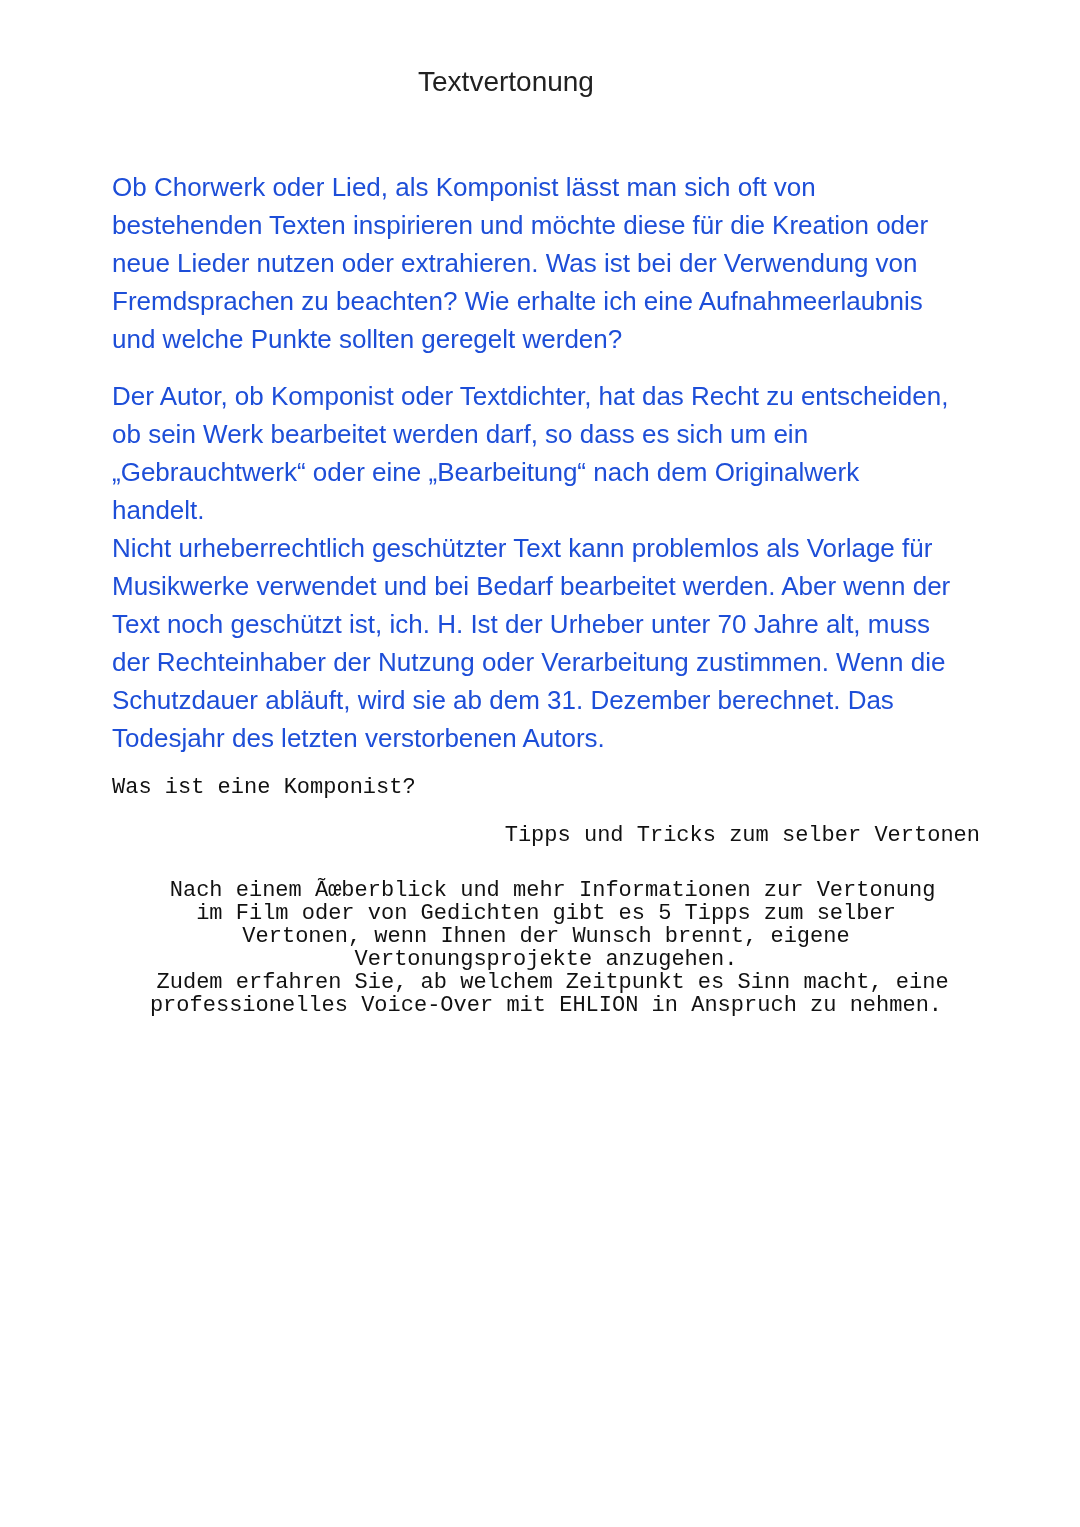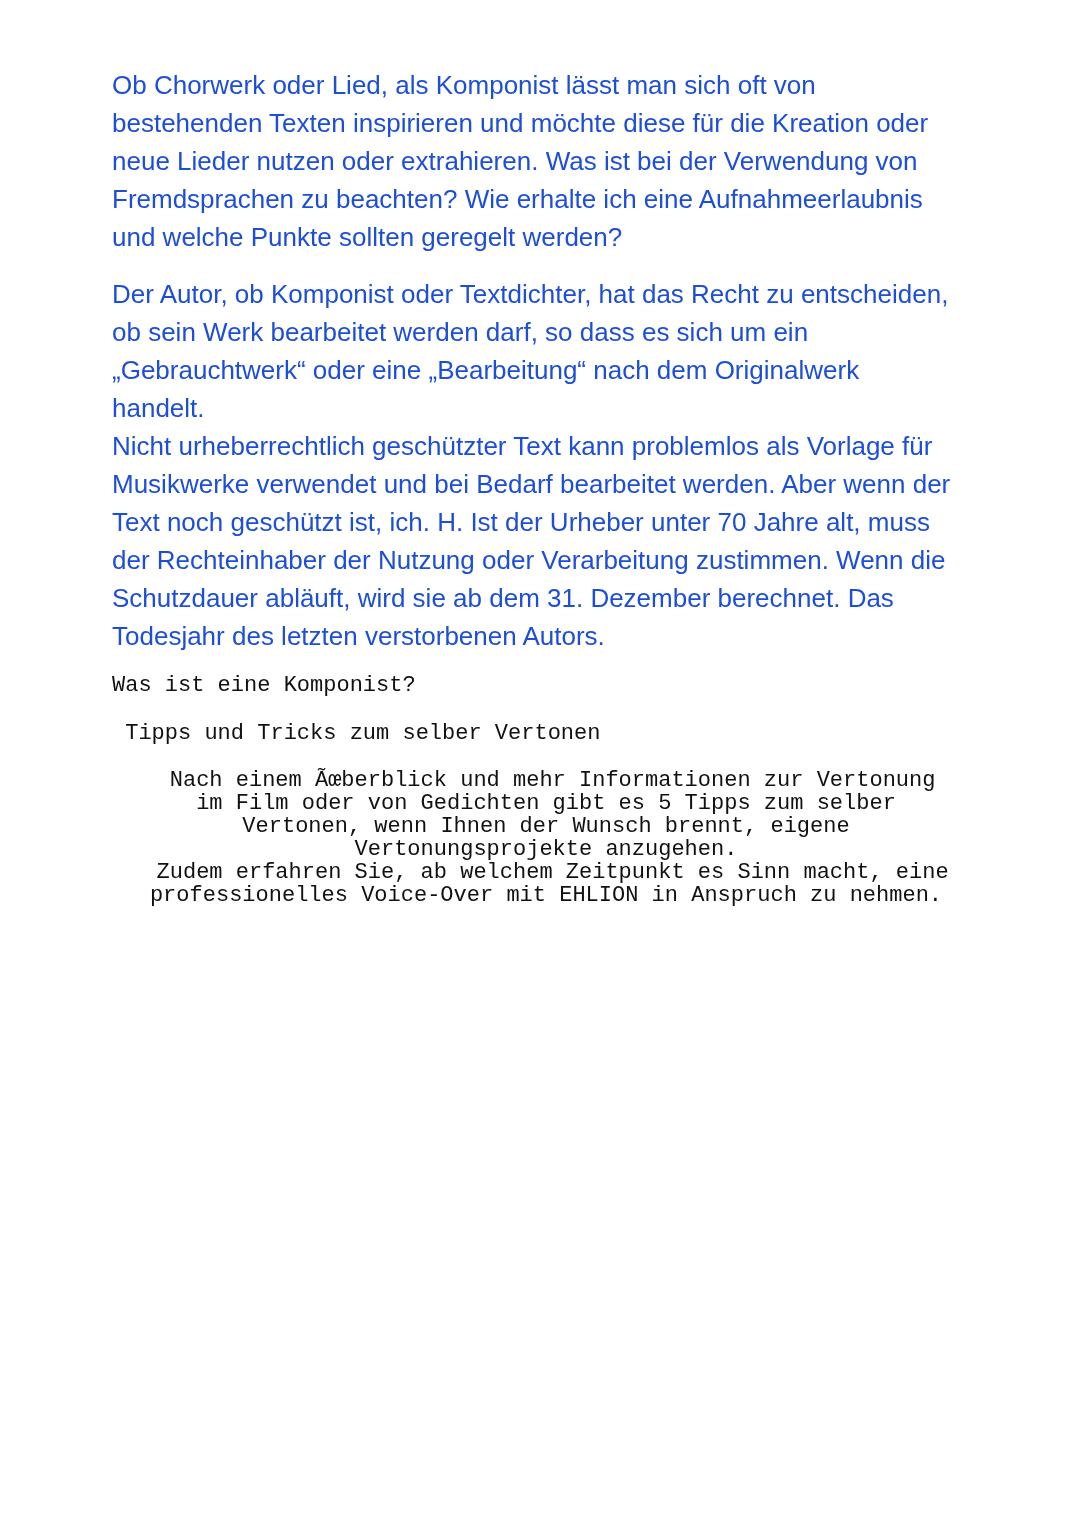--- a/index.html
+++ b/index.html
@@ -39,28 +39,29 @@
     .para-2 { margin-bottom: 19px; }
     .mono {
       font-family: "Liberation Mono", "DejaVu Sans Mono", monospace;
       font-size: 22px;
       line-height: 23px;
       color: #111111;
       white-space: pre;
     }
     .mono-heading { margin-bottom: 25px; }
     .mono-para-1 { margin-bottom: 20px; }
-    .mono-subheading { margin-bottom: 24px; }
+    .mono-subheading { margin-bottom: 32px; text-align: right; }
     .mono-para-2 { margin-bottom: 0; text-align: center; }
   </style>
 </head>
 <body>
 
 <div class="page">
 
+  <h1 class="doc-title">Textvertonung</h1>
 
   <p class="sans-para para-1">Ob Chorwerk oder Lied, als Komponist lässt man sich oft von
 bestehenden Texten inspirieren und möchte diese für die Kreation oder
 neue Lieder nutzen oder extrahieren. Was ist bei der Verwendung von
 Fremdsprachen zu beachten? Wie erhalte ich eine Aufnahmeerlaubnis
 und welche Punkte sollten geregelt werden?</p>
 
   <p class="sans-para para-2">Der Autor, ob Komponist oder Textdichter, hat das Recht zu entscheiden,
 ob sein Werk bearbeitet werden darf, so dass es sich um ein
 „Gebrauchtwerk“ oder eine „Bearbeitung“ nach dem Originalwerk handelt.

